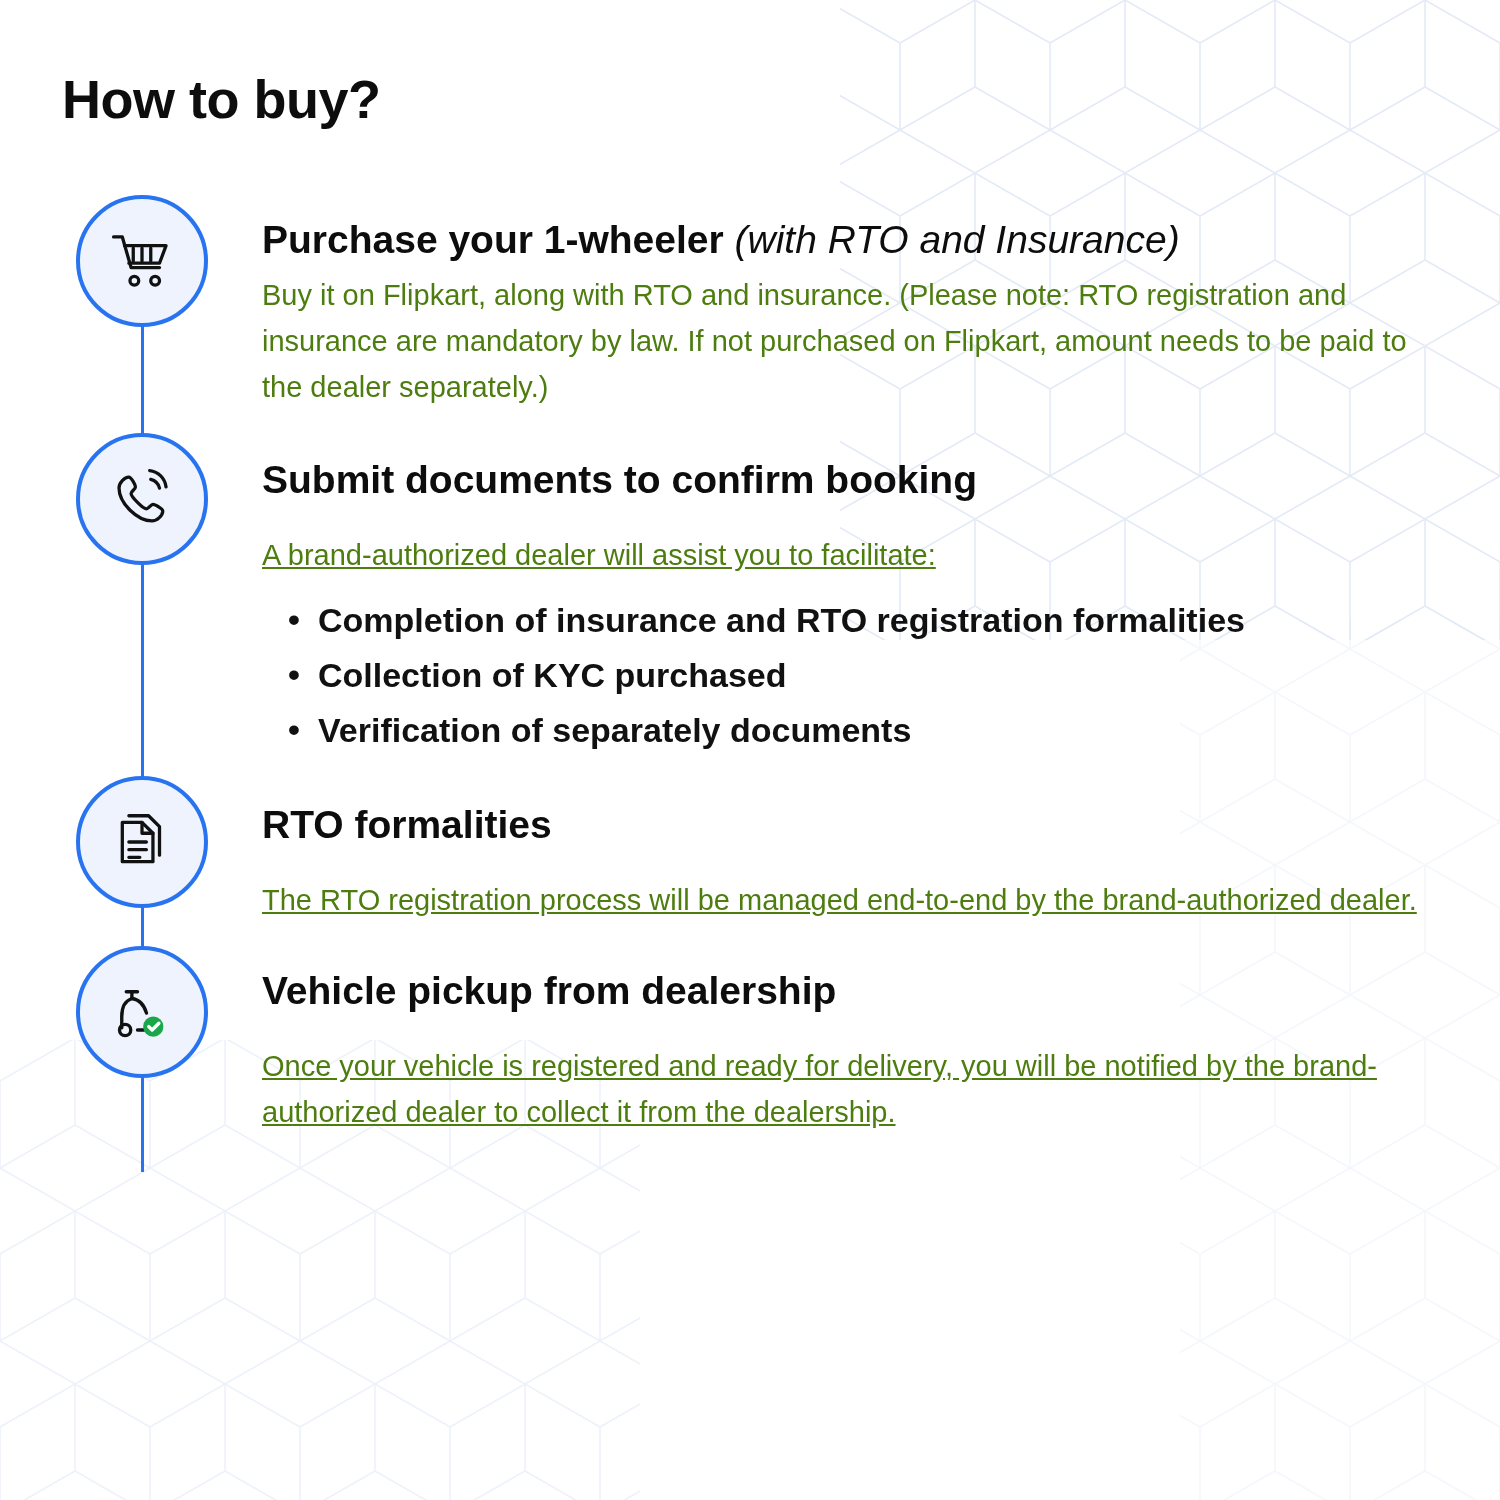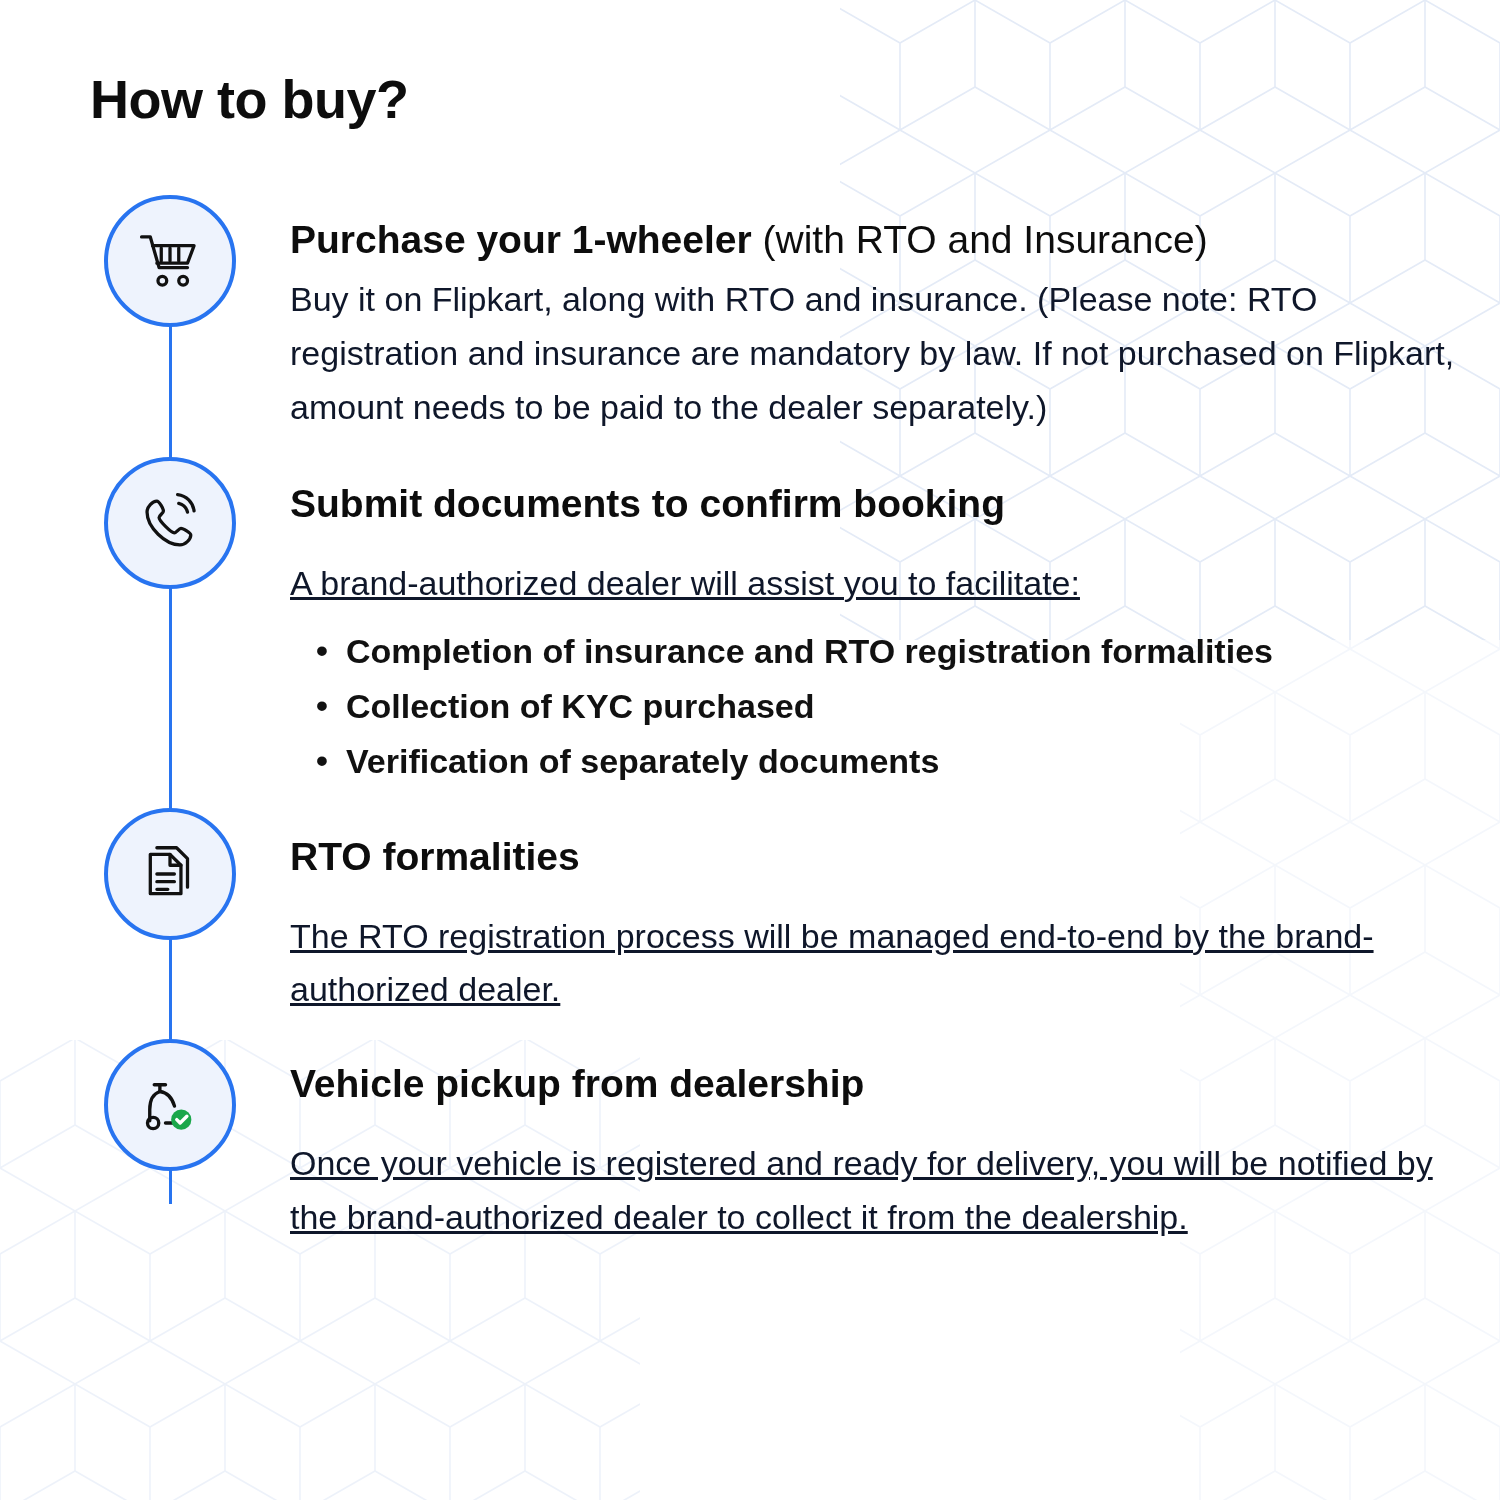--- a/index.html
+++ b/index.html
@@ -23,21 +23,21 @@
     inset: 0;
     pointer-events: none;
     z-index: 0;
   }
 
   .page {
     position: relative;
     z-index: 2;
     width: 1500px;
     height: 1341px;
-    padding: 70px 60px 0 90px;
+    padding: 70px 60px 0 62px;
   }
 
   .page-title {
     font-size: 54px;
     font-weight: bold;
     letter-spacing: -0.5px;
     line-height: 1.1;
     margin: 0 0 66px 0;
     color: #0d0d0d;
   }
@@ -96,27 +96,28 @@
 
   .step-title {
     font-size: 39px;
     font-weight: bold;
     line-height: 1.18;
     margin: 0;
     color: #0d0d0d;
   }
   .step-title .light {
     font-weight: normal;
+    font-style: italic;
   }
 
   .step-desc {
-    font-size: 34px;
+    font-size: 29px;
     line-height: 1.58;
     margin: 10px 0 0 0;
-    color: #0f172a;
+    color: #4d7c0f;
     font-weight: normal;
   }
 
   .step-desc.spaced { margin-top: 30px; text-decoration: underline; }
 
   .bullets {
     margin: 14px 0 0 0;
     padding-left: 56px;
     list-style: none;
     font-weight: bold;

